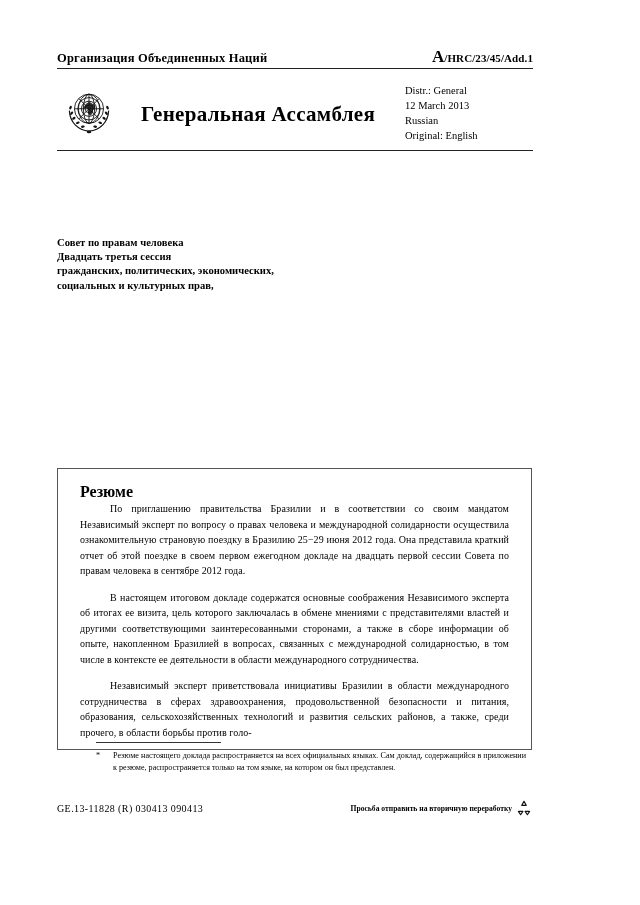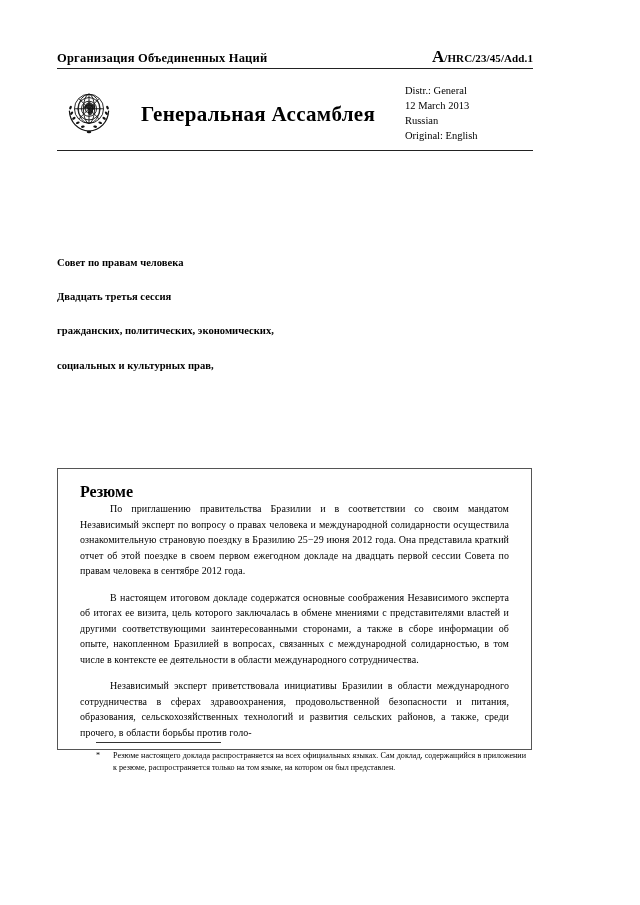--- a/index.html
+++ b/index.html
@@ -100,21 +100,21 @@
   
   .council {
     position: absolute;
     left: 57px;
     top: 236px;
     width: 400px;
     font-size: 10.6px;
     line-height: 1.34;
   }
   .council .b { font-weight: bold; }
-  .council div { white-space: nowrap; margin-top: 20px; }
+  .council div { white-space: nowrap; }
 
   
   .titleblock {
     position: absolute;
     left: 126px;
     top: 345px;
     width: 410px;
   }
   .report-title {
     font-size: 13.4px;
@@ -294,14 +294,29 @@
       <p class="summary-p">Независимый эксперт приветствовала инициативы Бразилии в области международного сотрудничества в сферах здравоохранения, продовольственной безопасности и питания, образования, сельскохозяйственных технологий и развития сельских районов, а также, среди прочего, в области борьбы против голо-</p>
     </div>
   </div>
 
   <div class="footnote-rule"></div>
   <div class="footnote">
     <span class="fn-mark">*</span>
     <span class="fn-text">Резюме настоящего доклада распространяется на всех официальных языках. Сам доклад, содержащийся в приложении к резюме, распространяется только на том языке, на котором он был представлен.</span>
   </div>
 
+  <div class="footer">
+    <div class="footer-code">GE.13-11828  (R)   030413   090413</div>
+    <div class="footer-right">
+      <div class="recycle-text">Просьба отправить на вторичную переработку</div>
+      <div class="recycle-icon">
+        <svg viewBox="0 0 24 24" width="18" height="18" aria-hidden="true">
+          <g fill="none" stroke="#111" stroke-width="1.5" stroke-linejoin="round">
+            <path d="M12 3 L15 8.5 L9 8.5 Z"></path>
+            <path d="M4.5 16.5 L10.5 16.5 L7.5 21 Z"></path>
+            <path d="M19.5 16.5 L13.5 16.5 L16.5 21 Z"></path>
+          </g>
+        </svg>
+      </div>
+    </div>
+  </div>
 
 </div>
 
 </body></html>

